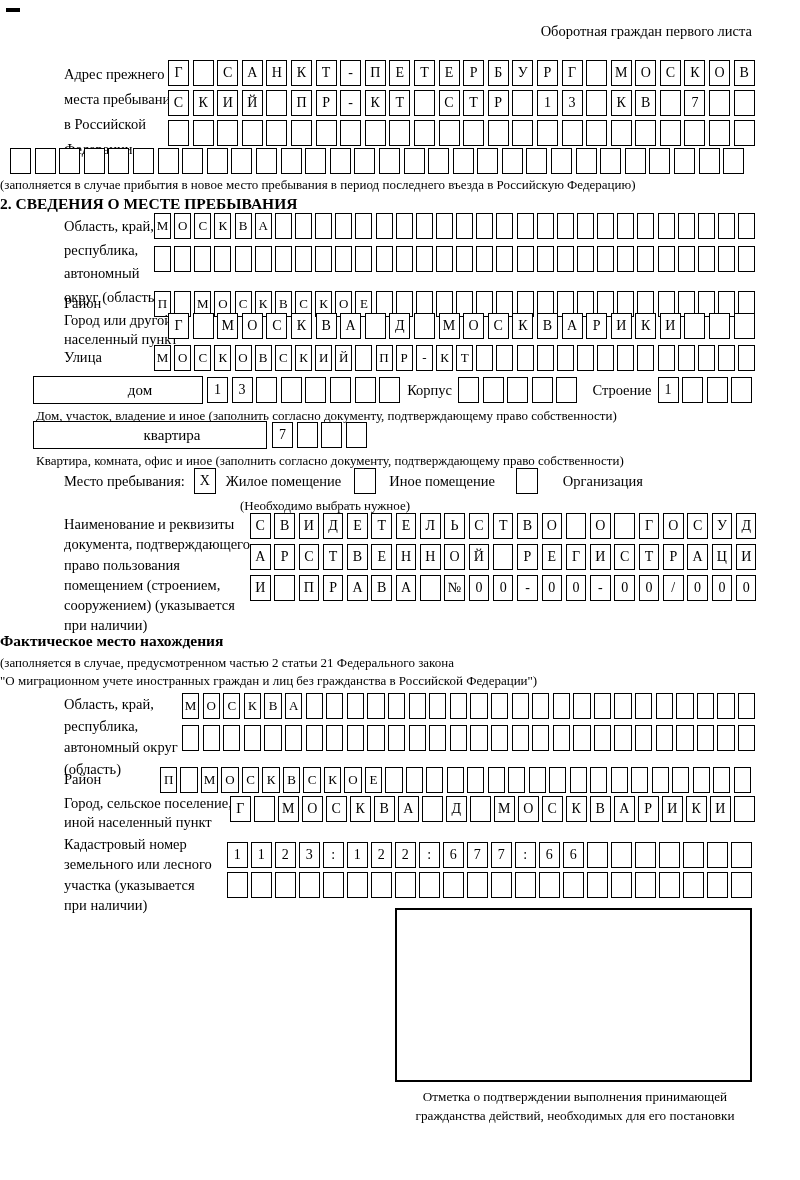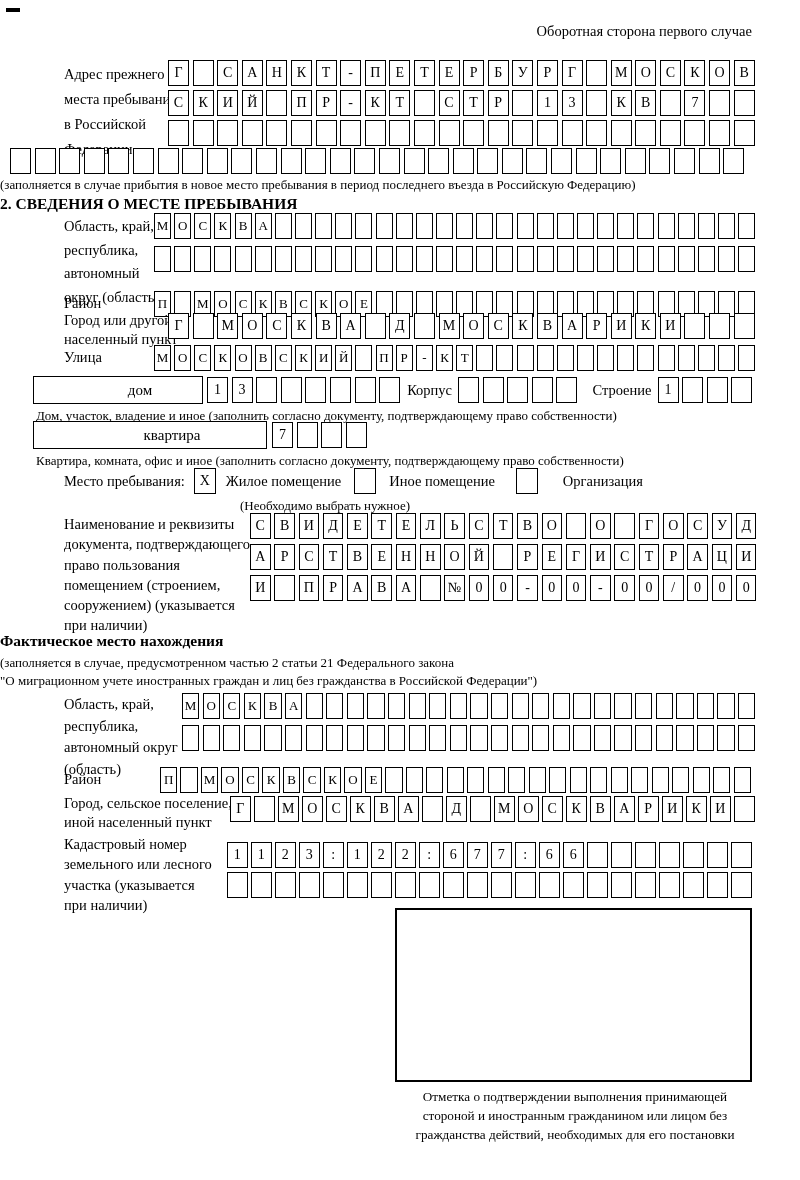--- a/index.html
+++ b/index.html
@@ -27,21 +27,21 @@
   .stampbox{box-sizing:border-box;border:2px solid #000;background:#fff;}
   .stampcap div{font-size:13.2px;line-height:19px;text-align:center;white-space:nowrap;}
 </style>
 </head>
 <body>
 
 <div class="page">
 
   <div class="abs cornermark" style="left:6px;top:8px"></div>
 
-  <div class="abs label" style="right:48px;top:24px">Оборотная сторона первого случае</div>
+  <div class="abs label" style="right:48px;top:24px">Оборотная граждан первого листа</div>
 
   <div class="abs lblock" style="left:64px;top:62px;line-height:25px">
     <div>Адрес прежнего</div>
     <div>места пребывания</div>
     <div>в Российской</div>
     <div>Федерации</div>
   </div>
   <div class="abs boxrow r24" style="left:168px;top:60px">
       <span class="cell">Г</span>
       <span class="cell"></span>
@@ -640,17 +640,16 @@
       <span class="cell"></span>
       <span class="cell"></span>
       <span class="cell"></span>
       <span class="cell"></span>
       <span class="cell"></span>
     </div>
 
   <div class="abs stampbox" style="left:395px;top:908px;width:357px;height:174px"></div>
   <div class="abs stampcap" style="left:355px;top:1087px;width:440px">
     <div>Отметка о подтверждении выполнения принимающей</div>
-    <div>стороной и иностранным гражданином или лицом без</div>
     <div>гражданства действий, необходимых для его постановки</div>
   </div>
 
 </div>
 
 </body></html>

